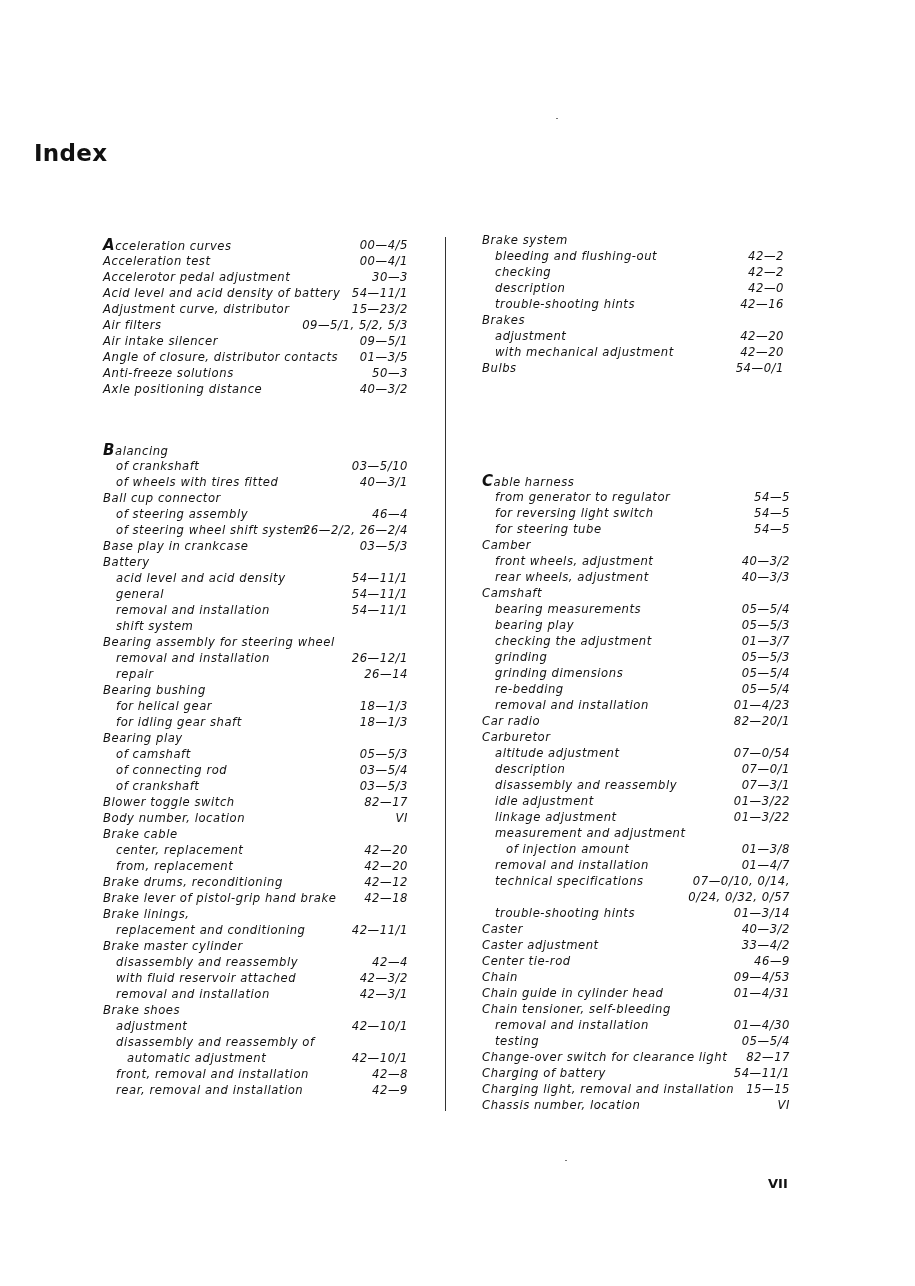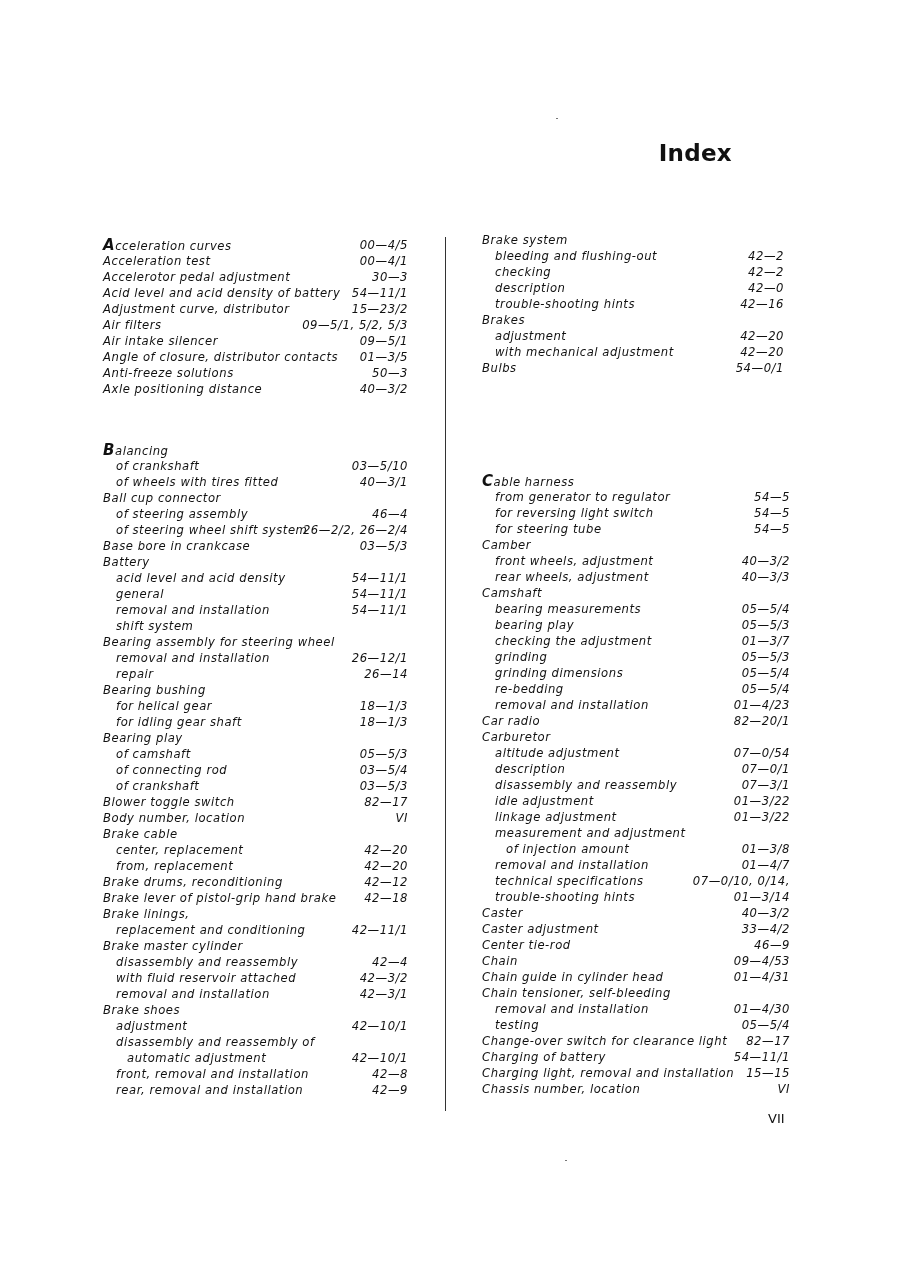--- a/index.html
+++ b/index.html
@@ -1,33 +1,33 @@
 <!DOCTYPE html>
 <html><head>
   <meta charset="utf-8">
   <style>
     html, body { margin:0; padding:0; }
     body {
       width:915px; height:1286px; background:#ffffff; position:relative; overflow:hidden;
       font-family: "DejaVu Sans", sans-serif; color:#111;
     }
     .title {
-      position:absolute; left:0; width:732px; top:140px; text-align:right;
+      position:absolute; left:0; width:732px; top:140px; text-align:left;
       font-family:"DejaVu Sans", sans-serif; font-weight:bold; font-size:23px; letter-spacing:0.3px;
-      padding-left:12px; box-sizing:border-box;
+      padding-left:34px; box-sizing:border-box;
     }
     .col { position:absolute; font-size:11.6px; letter-spacing:0.55px;font-style:italic; }
     .row { position:relative; height:16px; line-height:16px; white-space:nowrap; }
     .row .lbl { position:absolute; left:0; }
     .row .pg { position:absolute; right:0; text-align:right; }
     .row.l1 .lbl { left:13px; }
     .row.l2 .lbl { left:24px; }
     .big { font-size:15px; font-weight:bold; }
     .divider { position:absolute; left:445px; top:237px; width:1px; height:874px; background:#333; }
-    .folio { position:absolute; left:768px; top:1111px; font-weight:normal; font-size:13px; }
+    .folio { position:absolute; left:768px; top:1176px; font-weight:bold; font-size:13px; }
     .speck { position:absolute; width:2px; height:1px; background:#777; }
   </style>
 </head>
 <body>
 
 <div class="title">Index</div>
 
 <div class="col" id="left-a" style="left:103px; top:237px; width:305px;">
     <div class="row">
       <span class="lbl"><span class="big">A</span><span>cceleration curves</span></span>
@@ -89,21 +89,21 @@
     </div>
     <div class="row l1">
       <span class="lbl">of steering assembly</span>
       <span class="pg">46—4</span>
     </div>
     <div class="row l1">
       <span class="lbl">of steering wheel shift system</span>
       <span class="pg">26—2/2, 26—2/4</span>
     </div>
     <div class="row">
-      <span class="lbl">Base bore in crankcase</span>
+      <span class="lbl">Base play in crankcase</span>
       <span class="pg">03—5/3</span>
     </div>
     <div class="row">
       <span class="lbl">Battery</span>
       <span class="pg"></span>
     </div>
     <div class="row l1">
       <span class="lbl">acid level and acid density</span>
       <span class="pg">54—11/1</span>
     </div>
@@ -372,20 +372,24 @@
       <span class="lbl">of injection amount</span>
       <span class="pg">01—3/8</span>
     </div>
     <div class="row l1">
       <span class="lbl">removal and installation</span>
       <span class="pg">01—4/7</span>
     </div>
     <div class="row l1">
       <span class="lbl">technical specifications</span>
       <span class="pg">07—0/10, 0/14,</span>
+    </div>
+    <div class="row l1">
+      <span class="lbl"></span>
+      <span class="pg">0/24, 0/32, 0/57</span>
     </div>
     <div class="row l1">
       <span class="lbl">trouble-shooting hints</span>
       <span class="pg">01—3/14</span>
     </div>
     <div class="row">
       <span class="lbl">Caster</span>
       <span class="pg">40—3/2</span>
     </div>
     <div class="row">

